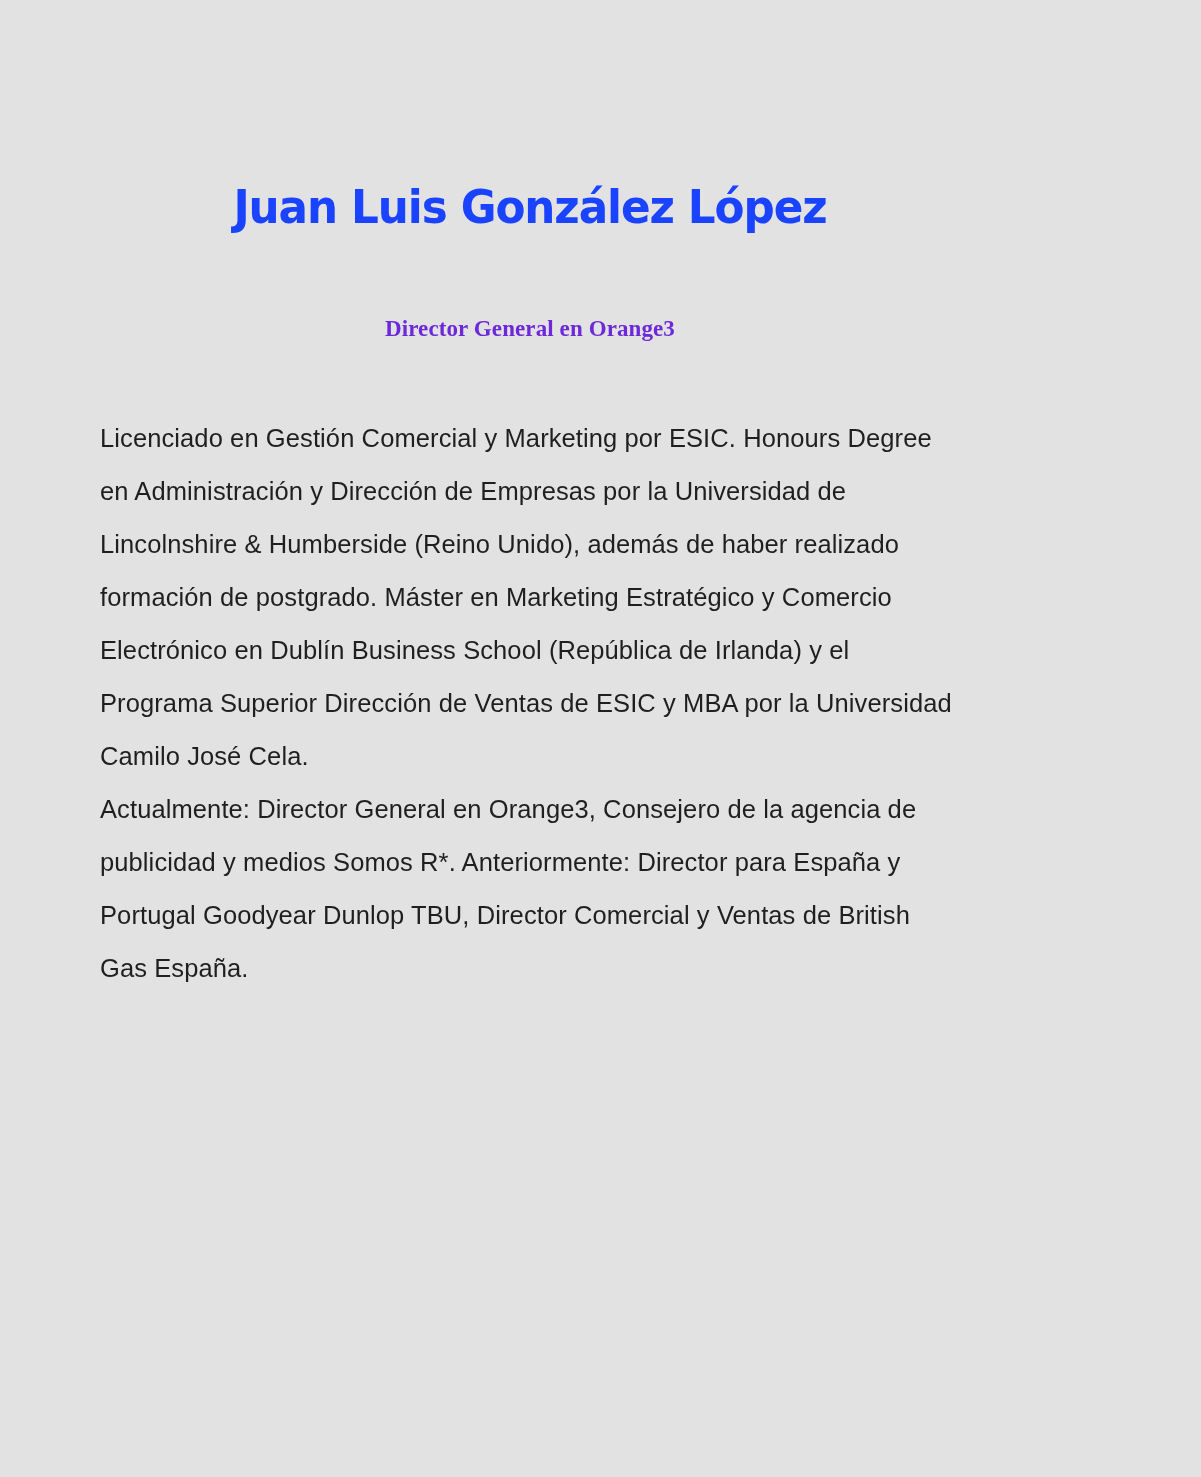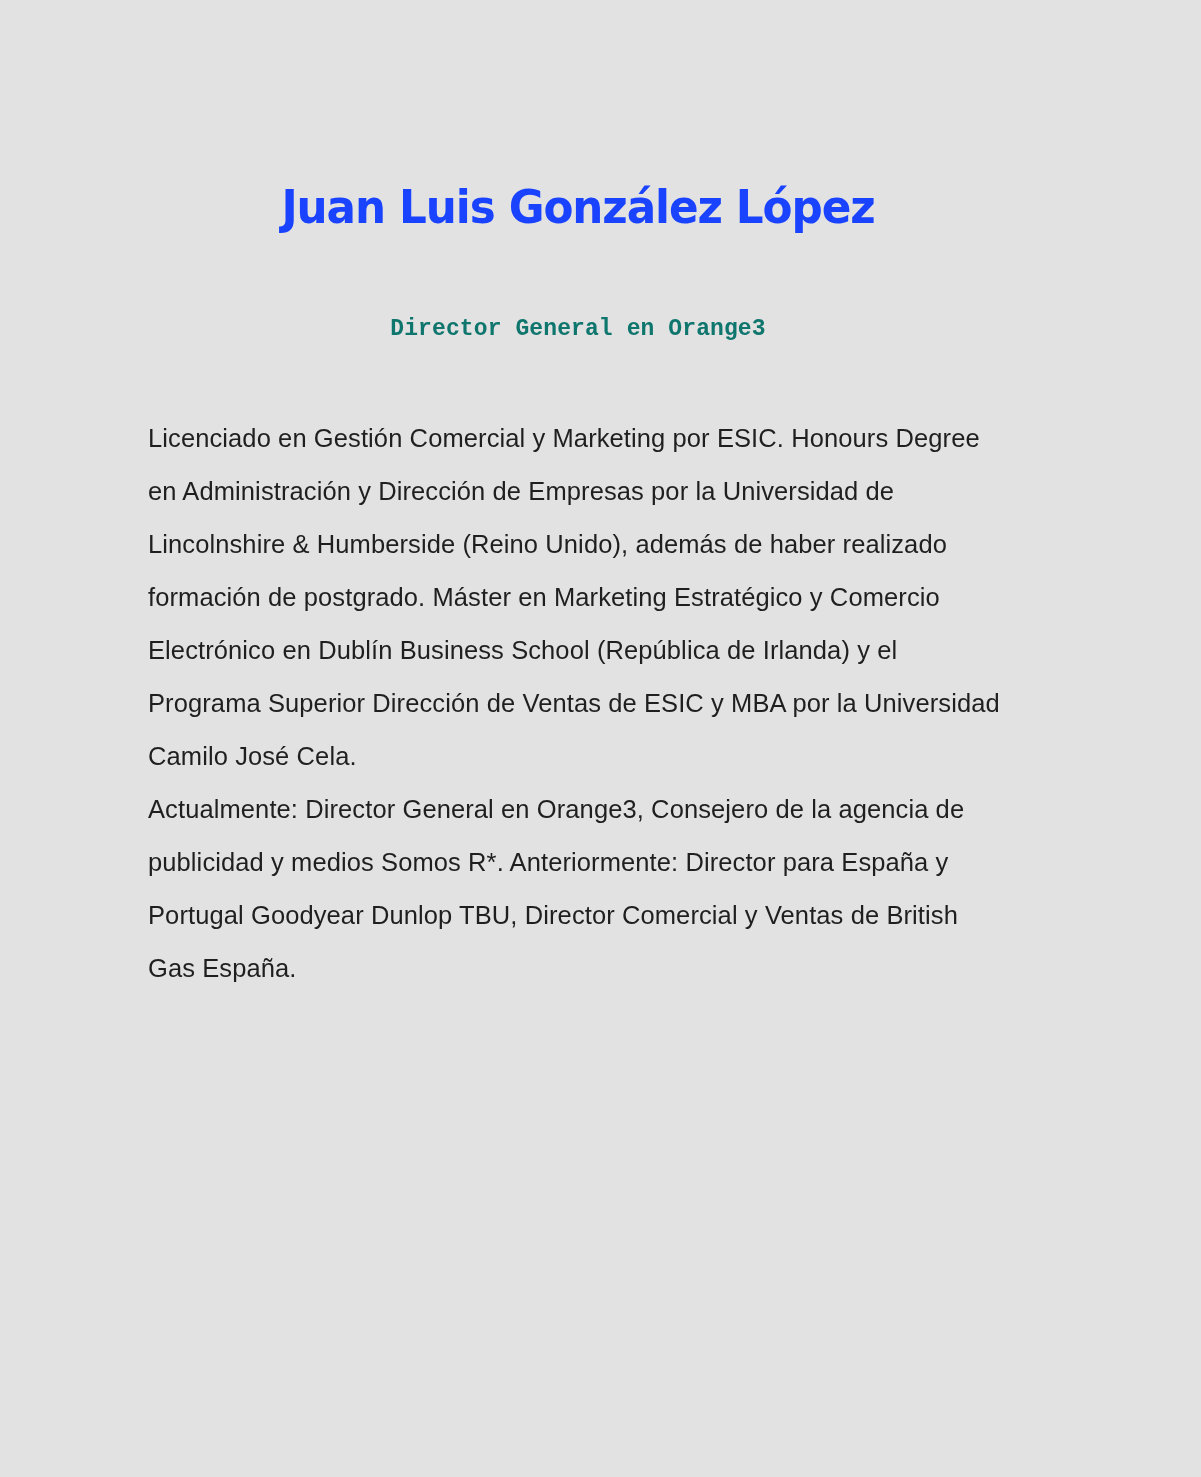--- a/index.html
+++ b/index.html
@@ -20,40 +20,39 @@
     box-sizing: border-box;
   }
   .bio-card {
     position: absolute;
     left: 0;
     top: 0;
     width: 1060px;
     padding: 180px 100px 0 100px;
     box-sizing: border-box;
     text-align: center;
-    margin-left: 48px;
   }
   .person-name {
     font-family: "DejaVu Sans", sans-serif;
     font-size: 47px;
     font-weight: bold;
     letter-spacing: -1.2px;
     color: #1a43ff;
     line-height: 1.15;
     margin: 0;
     padding: 0;
     transform: scaleX(0.93);
   }
   .job-title {
     margin: 0;
     padding: 0;
-    font-family: Liberation Mono, monospace;
+    font-family: Liberation Serif, serif;
     font-size: 23px;
     font-weight: bold;
-    color: #0f766e;
+    color: #6d28d9;
     letter-spacing: 0.1px;
     margin-top: 82px;
   }
   .bio-body {
     margin: 0 auto;
     padding: 0;
     margin-top: 70px;
     max-width: 1000px;
     font-family: "Liberation Sans", sans-serif;
     font-size: 25.5px;

